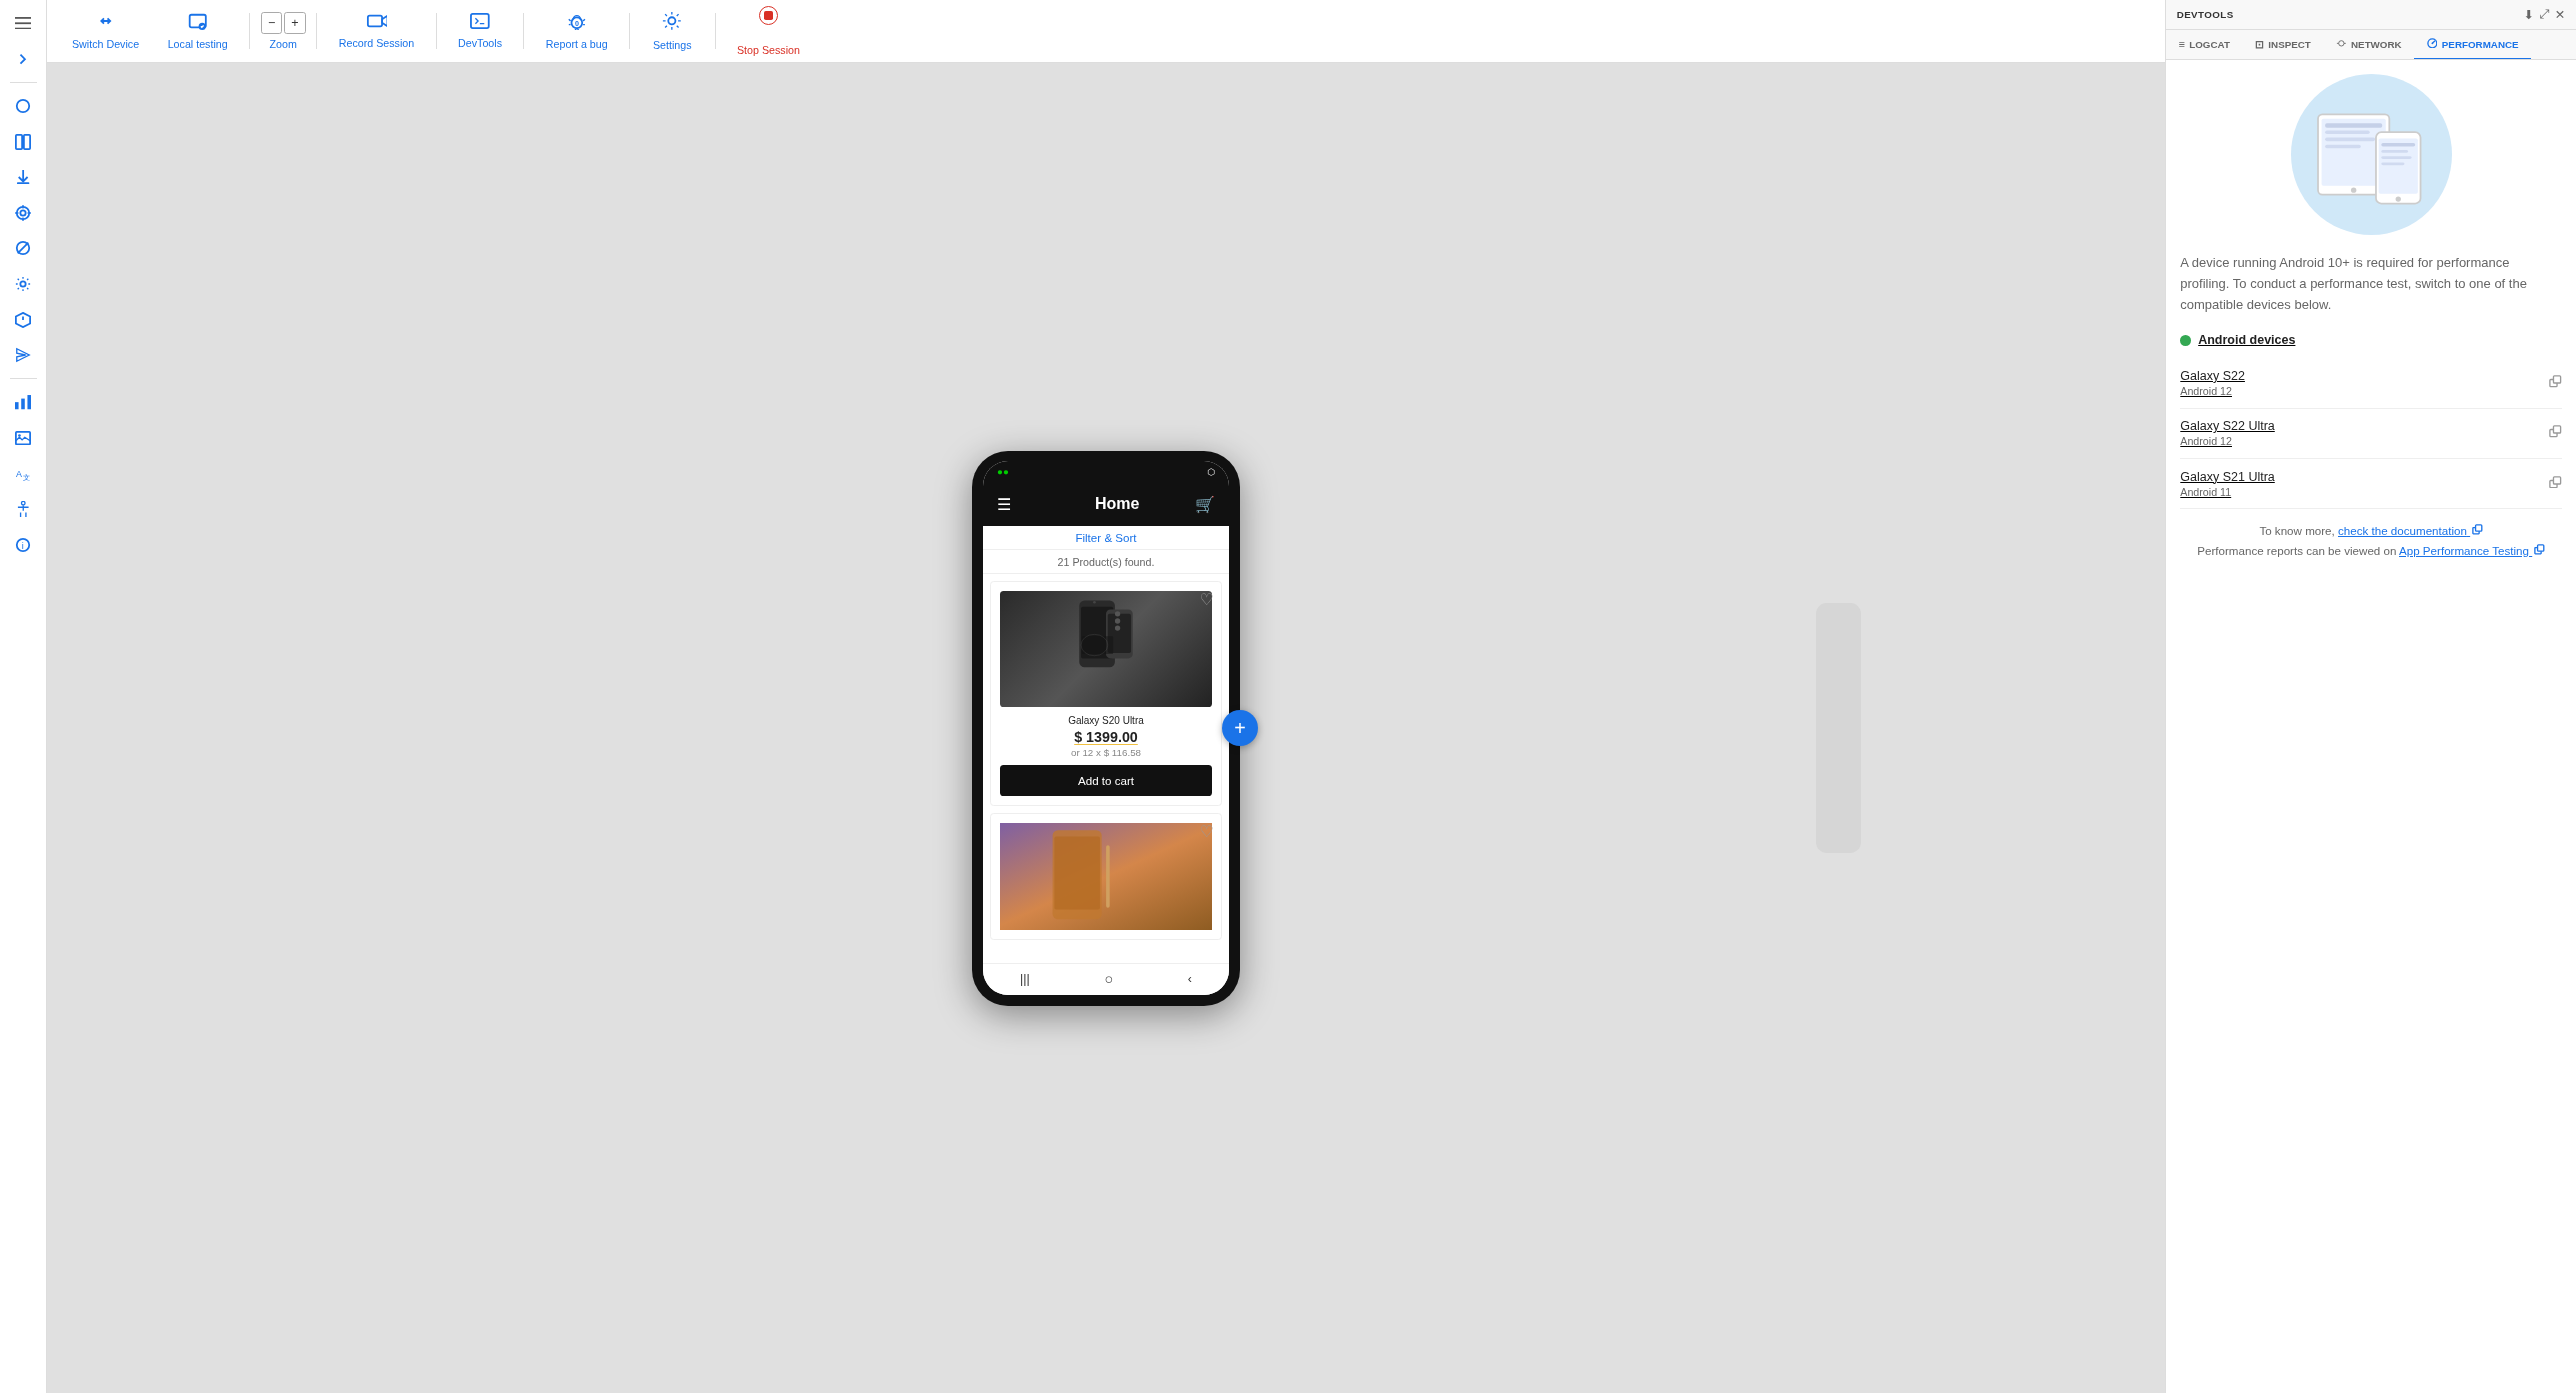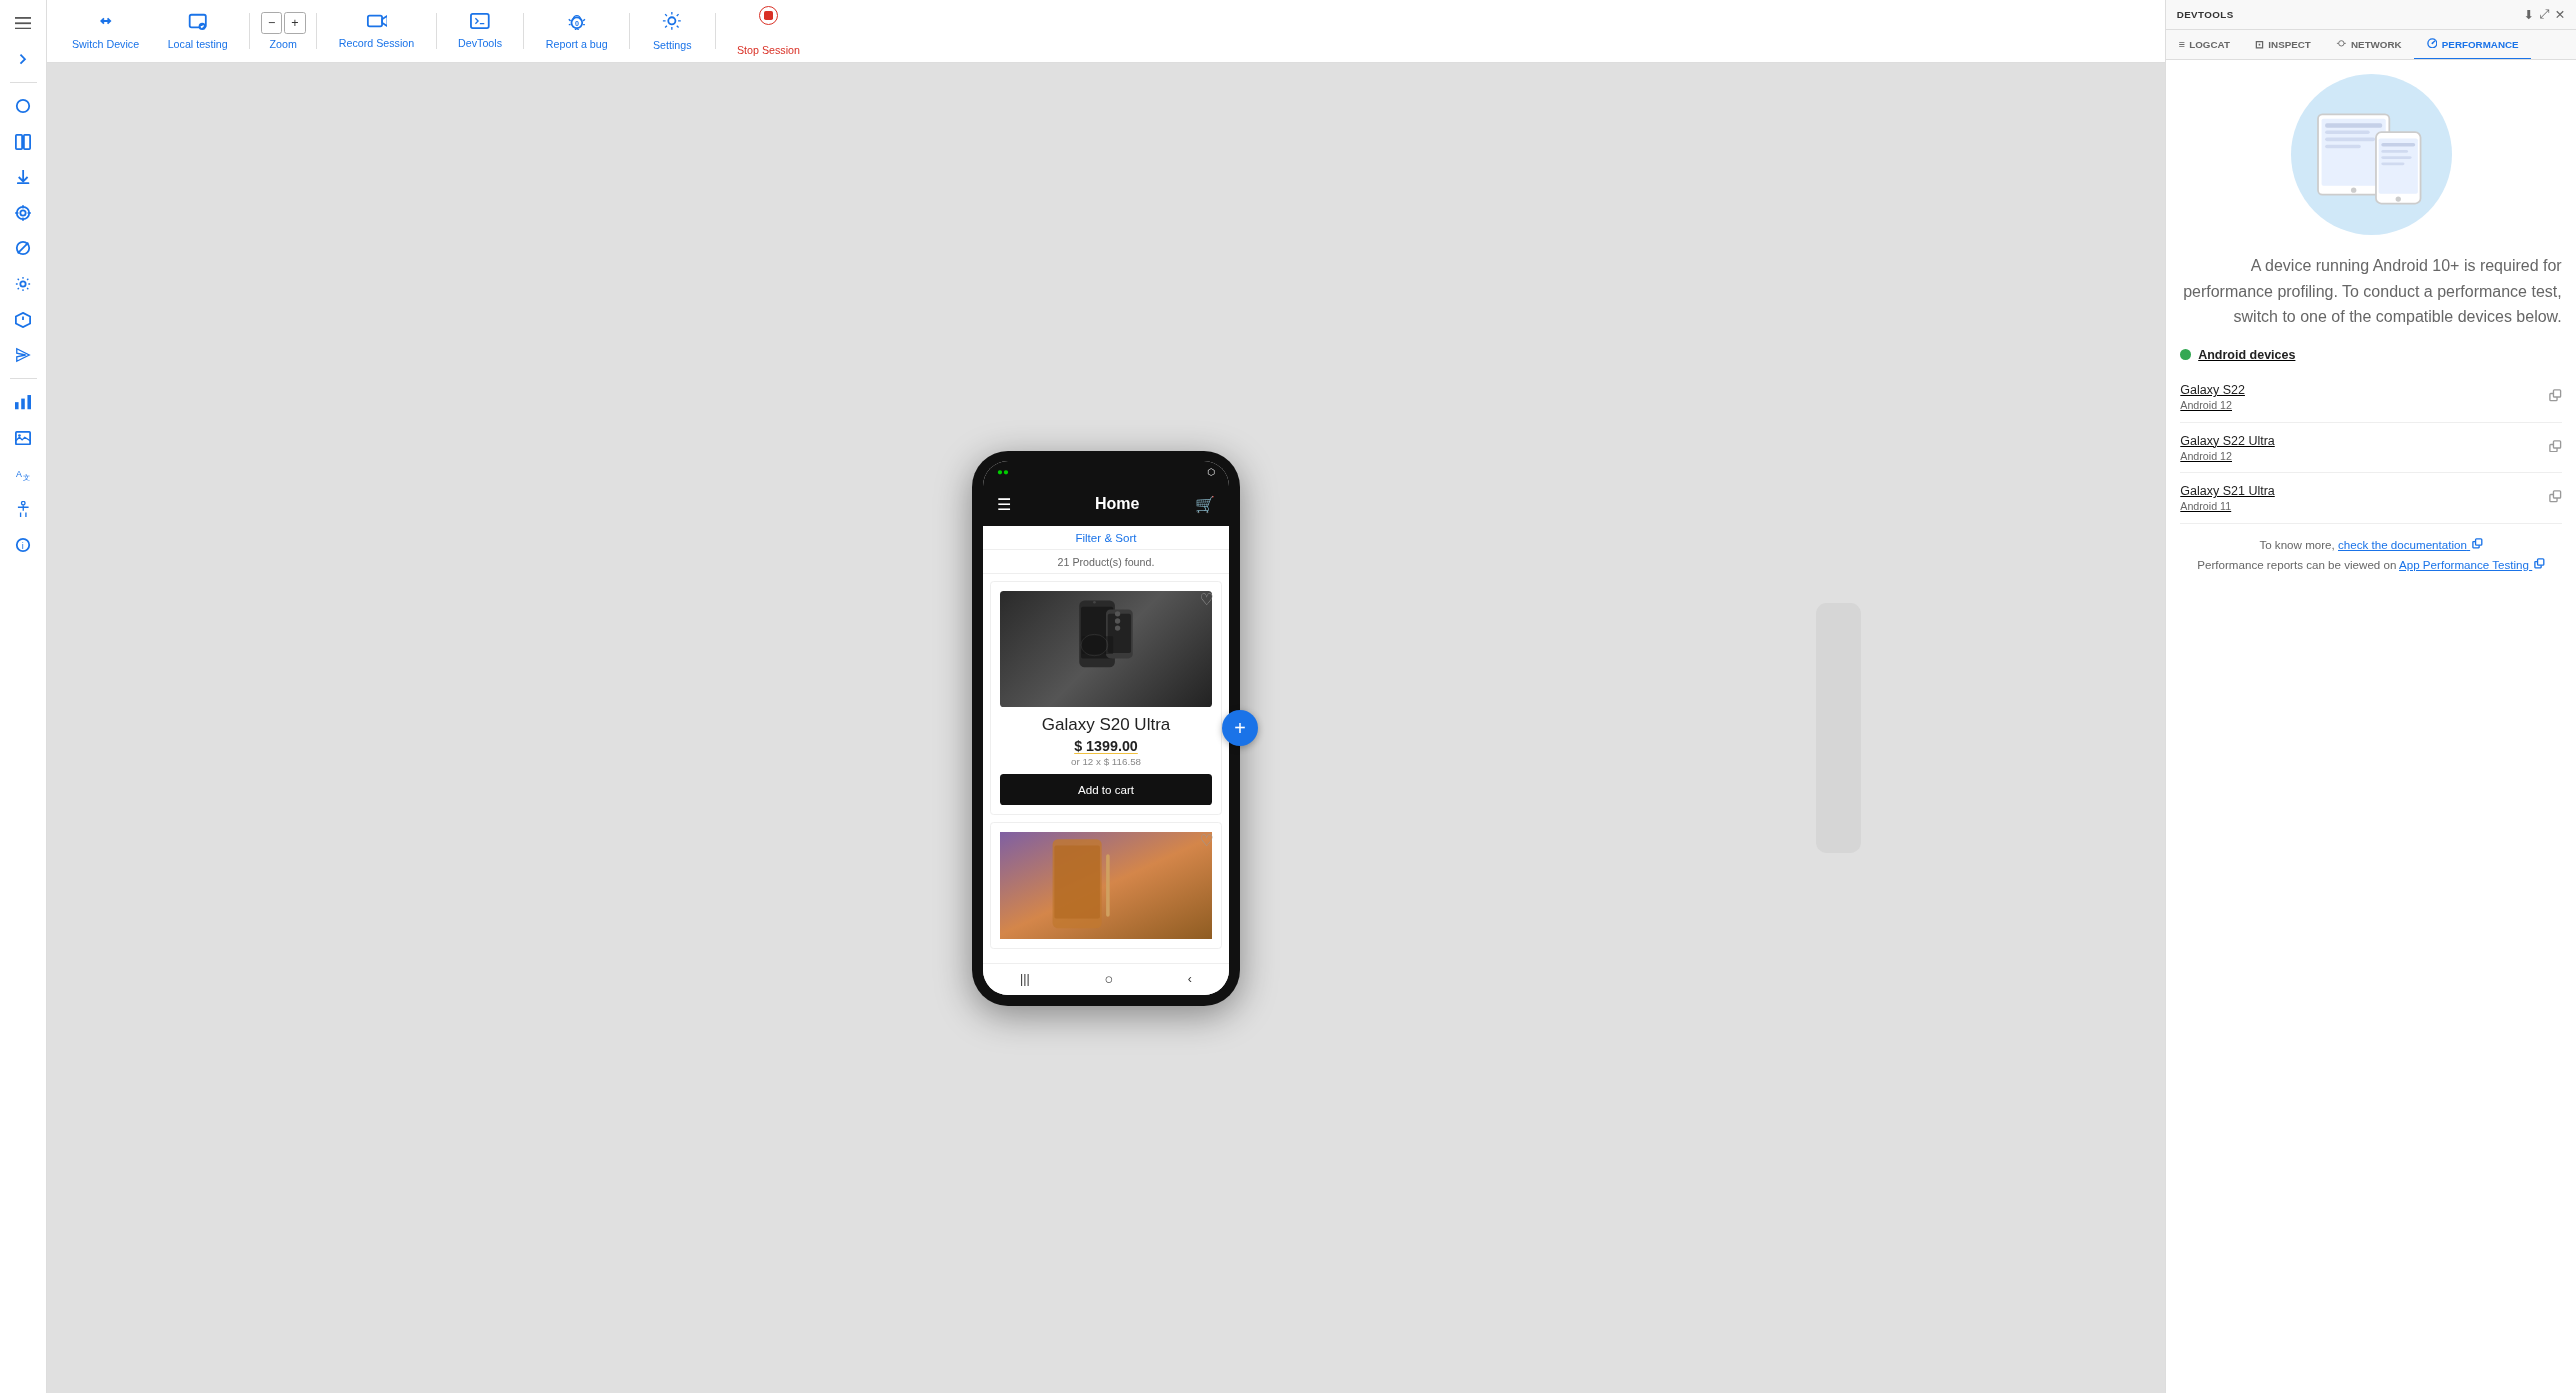--- a/index.html
+++ b/index.html
@@ -206,21 +206,21 @@
     .product-image-placeholder {
       width: 100%;
       height: 116px;
       background: linear-gradient(135deg, #2a2a2a 0%, #555 50%, #222 100%);
       border-radius: 3.6px;
       display: flex;
       align-items: center;
       justify-content: center;
       overflow: hidden;
     }
-    .product-name { text-align: center; font-size: 17px; font-weight: 500; margin-top: 7.2px; color: #222; }
+    .product-name { text-align: center; font-size: 10px; font-weight: 500; margin-top: 7.2px; color: #222; }
     .product-price { text-align: center; font-size: 14.3px; font-weight: 600; margin-top: 3.6px; color: #222; }
     .product-price-underline { text-decoration: underline; text-decoration-color: #f0c040; text-underline-offset: 1.8px; }
     .product-installment { text-align: center; font-size: 9.8px; color: #888; margin-top: 1.8px; }
     .add-to-cart-btn {
       width: 100%;
       background: #111;
       color: #fff;
       border: none;
       border-radius: 3.6px;
       padding: 9px;
@@ -333,22 +333,22 @@
     .devices-svg { width: 125px; height: 107px; }
     .perf-title {
       text-align: center;
       font-size: 16px;
       font-weight: 700;
       color: #222;
       margin-bottom: 10.7px;
       line-height: 1.4;
     }
     .perf-desc {
-      text-align: right;
-      font-size: 16px;
+      text-align: left;
+      font-size: 13px;
       color: #666;
       line-height: 1.6;
       margin-bottom: 18px;
     }
     .android-section { margin-bottom: 14.3px; text-decoration: underline; }
     .android-header {
       display: flex;
       align-items: center;
       gap: 7.2px;
       margin-bottom: 10.7px;

